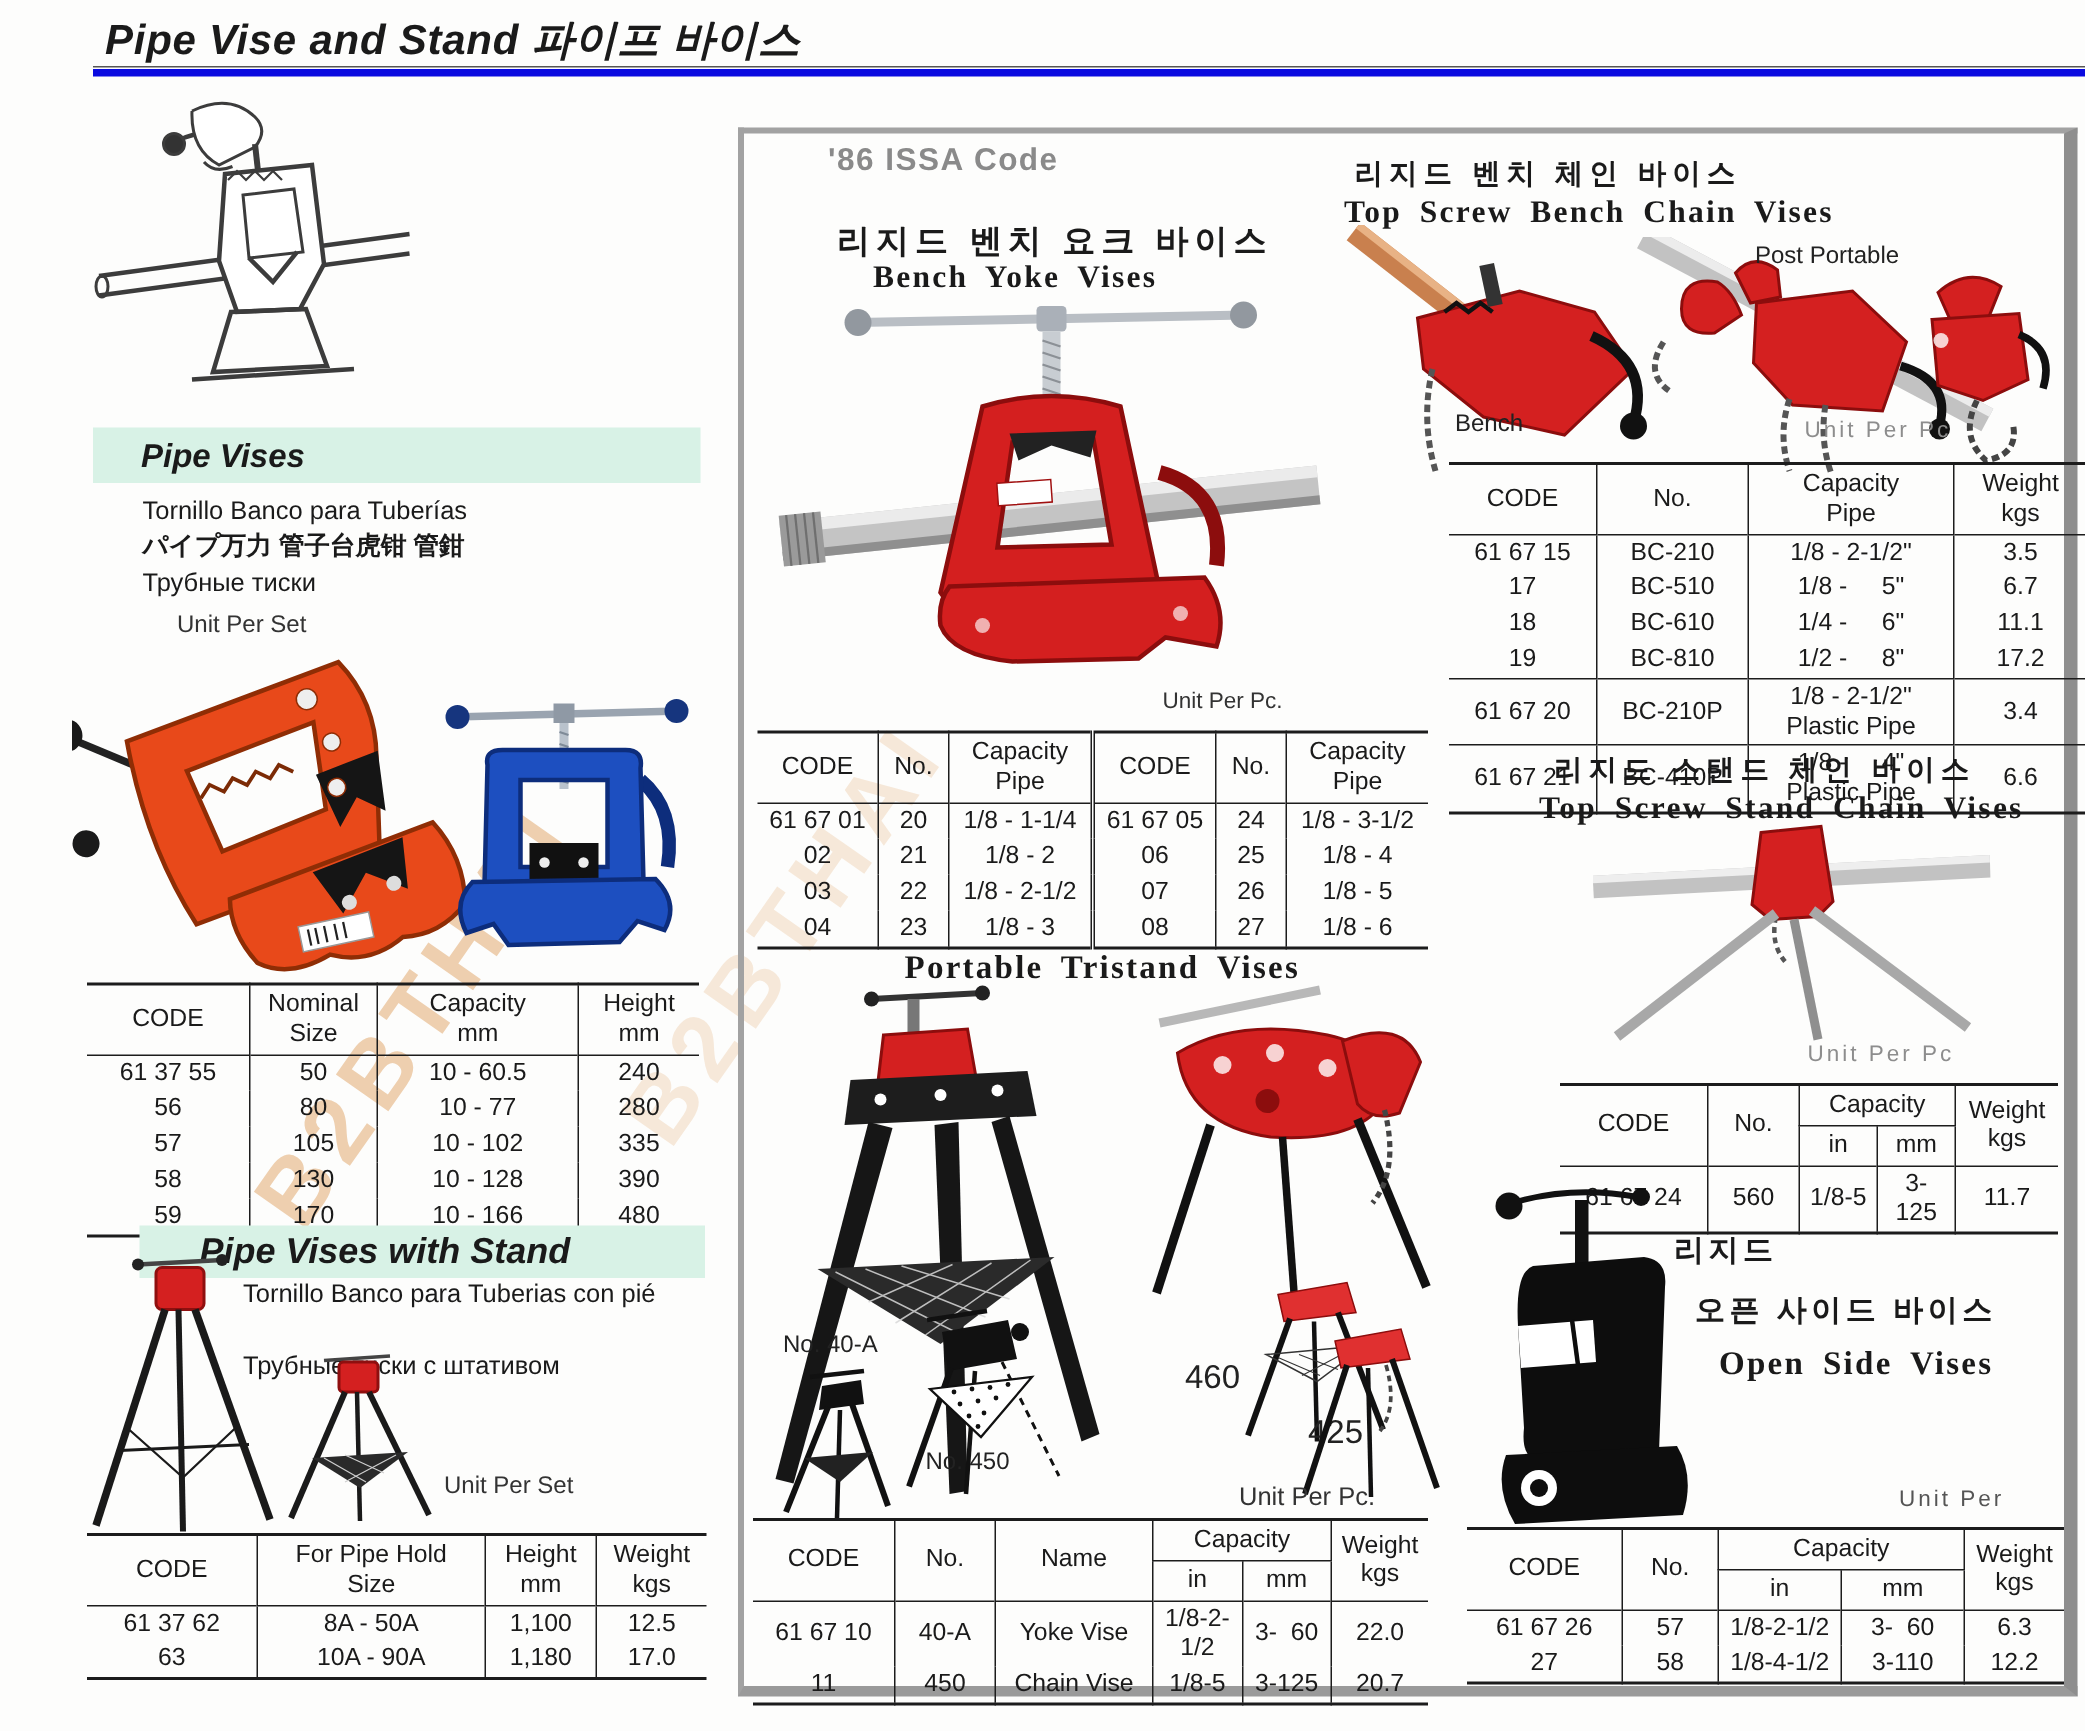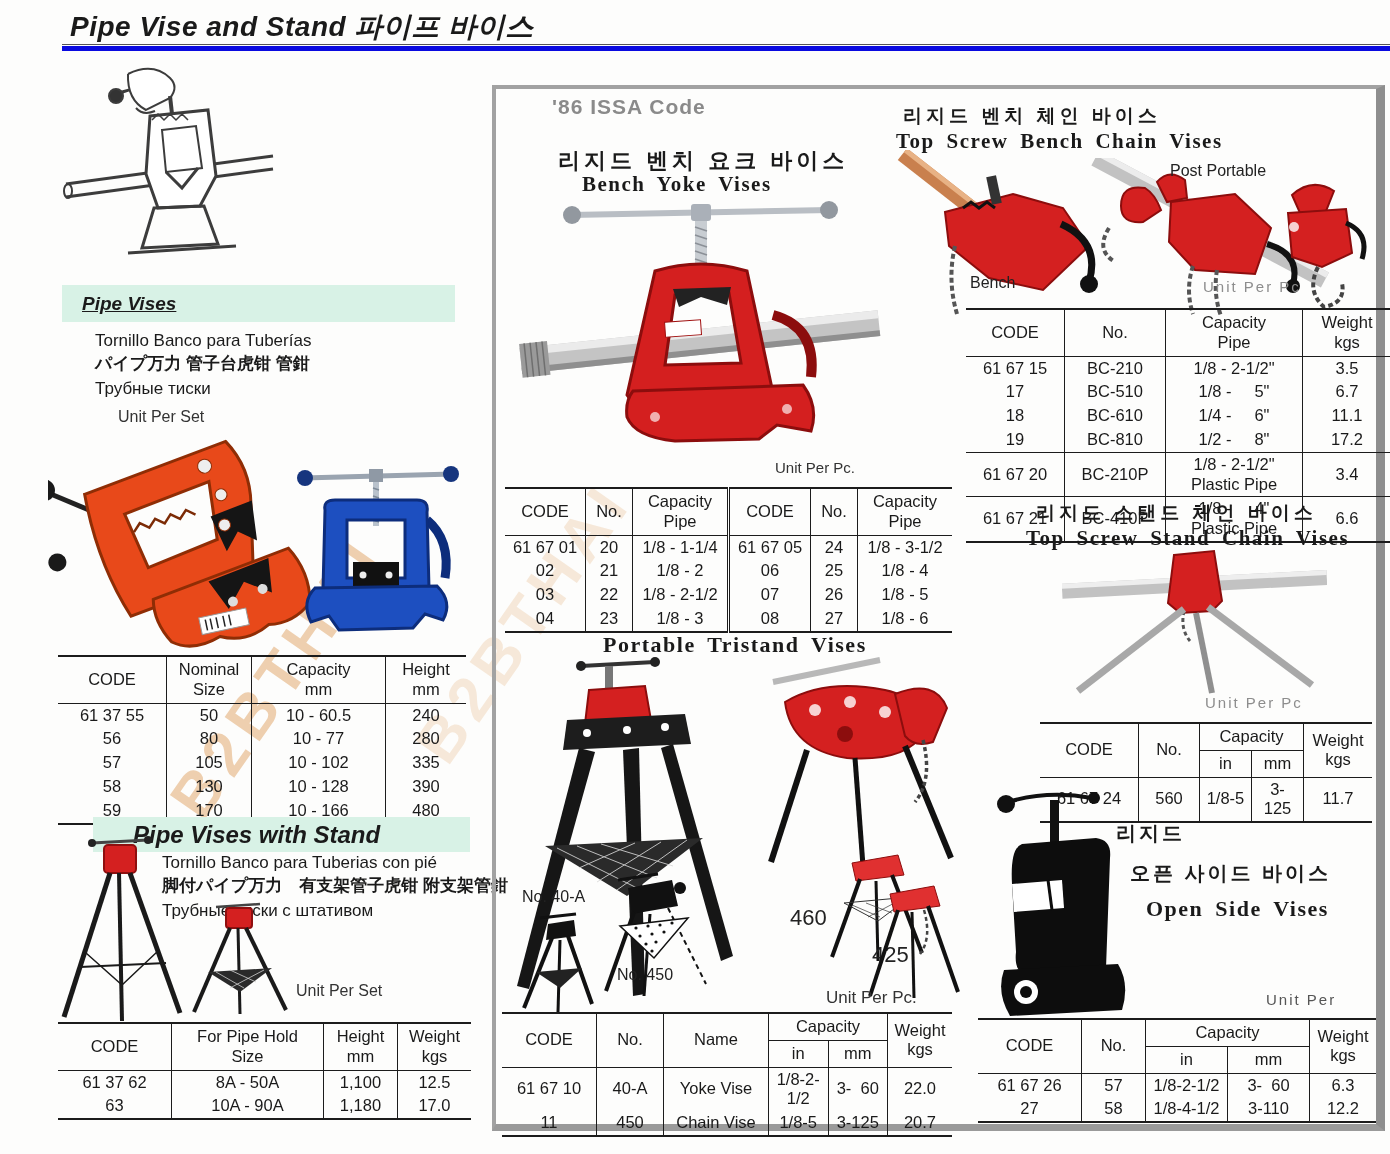--- a/index.html
+++ b/index.html
@@ -64,21 +64,21 @@
       <path d="M112 40 L118 94" stroke-width="4"></path>
       <path d="M92 60 L150 54 L158 120 L142 150 L100 152 L88 118 Z" fill="#fff" stroke-width="3"></path>
       <path d="M104 74 L138 70 L144 112 L108 116 Z"></path>
       <path d="M108 116 L124 132 L140 112" stroke-width="3"></path>
       <path d="M94 64 l6 -6 l6 6 l6 -6 l6 6 l6 -6 l6 6" stroke-width="1.5"></path>
       <path d="M96 152 L146 150 L160 188 L84 192 Z" stroke-width="3"></path>
       <path d="M70 197 L178 190" stroke-width="3"></path>
     </g>
   </svg>
 
-  <div class="abs mint-head" style="left:62px;top:285px;width:373px;height:37px;padding-left:20px;font-size:19px;text-decoration:underline;">Pipe Vises</div>
+  <div class="abs mint-head" style="left:62px;top:285px;width:373px;height:37px;padding-left:32px;font-size:22px;">Pipe Vises</div>
   <div class="abs sub-line" style="left:95px;top:329px;">Tornillo Banco para Tuberías</div>
   <div class="abs sub-line cjk" style="left:95px;top:352px;">パイプ万力 管子台虎钳 管鉗</div>
   <div class="abs sub-line" style="left:95px;top:377px;">Трубные тиски</div>
   <div class="abs unit-label" style="left:118px;top:408px;">Unit Per Set</div>
 
   <svg class="abs" style="left:48px;top:425px;" width="300" height="240" viewBox="0 0 300 240">
     <g transform="rotate(-16 150 120)">
       <line x1="22" y1="30" x2="62" y2="62" stroke="#222" stroke-width="5"></line>
       <circle cx="17" cy="25" r="11" fill="#1a1a1a"></circle>
       <circle cx="10" cy="98" r="9" fill="#1a1a1a"></circle>
@@ -167,21 +167,20 @@
           <td class="col-code">59</td>
           <td>170</td>
           <td>10 - 166</td>
           <td>480</td>
         </tr>
       </tbody>
     </table>
 
   <div class="abs mint-head" style="left:93px;top:817px;width:337px;height:35px;padding-left:40px;font-size:24px;">Pipe Vises with Stand</div>
   <div class="abs sub-line" style="left:162px;top:851px;">Tornillo Banco para Tuberias con pié</div>
-  <div class="abs sub-line cjk" style="left:162px;top:874px;">脚付パイプ万力　有支架管子虎钳 附支架管鉗</div>
   <div class="abs sub-line" style="left:162px;top:899px;">Трубные тиски с штативом</div>
 
   <svg class="abs" style="left:52px;top:835px;" width="140" height="190" viewBox="0 0 140 190">
     <line x1="40" y1="8" x2="96" y2="5" stroke="#444" stroke-width="3"></line>
     <circle cx="40" cy="8" r="4" fill="#222"></circle>
       <circle cx="96" cy="5" r="4" fill="#222"></circle>
     <rect x="52" y="10" width="32" height="28" rx="4" fill="#d42020" stroke="#8f0f0f" stroke-width="2"></rect>
     <path d="M58 38 L12 182" stroke="#1a1a1a" stroke-width="5"></path>
     <path d="M78 38 L128 178" stroke="#1a1a1a" stroke-width="5"></path>
     <path d="M67 38 L70 186" stroke="#1a1a1a" stroke-width="4"></path>

